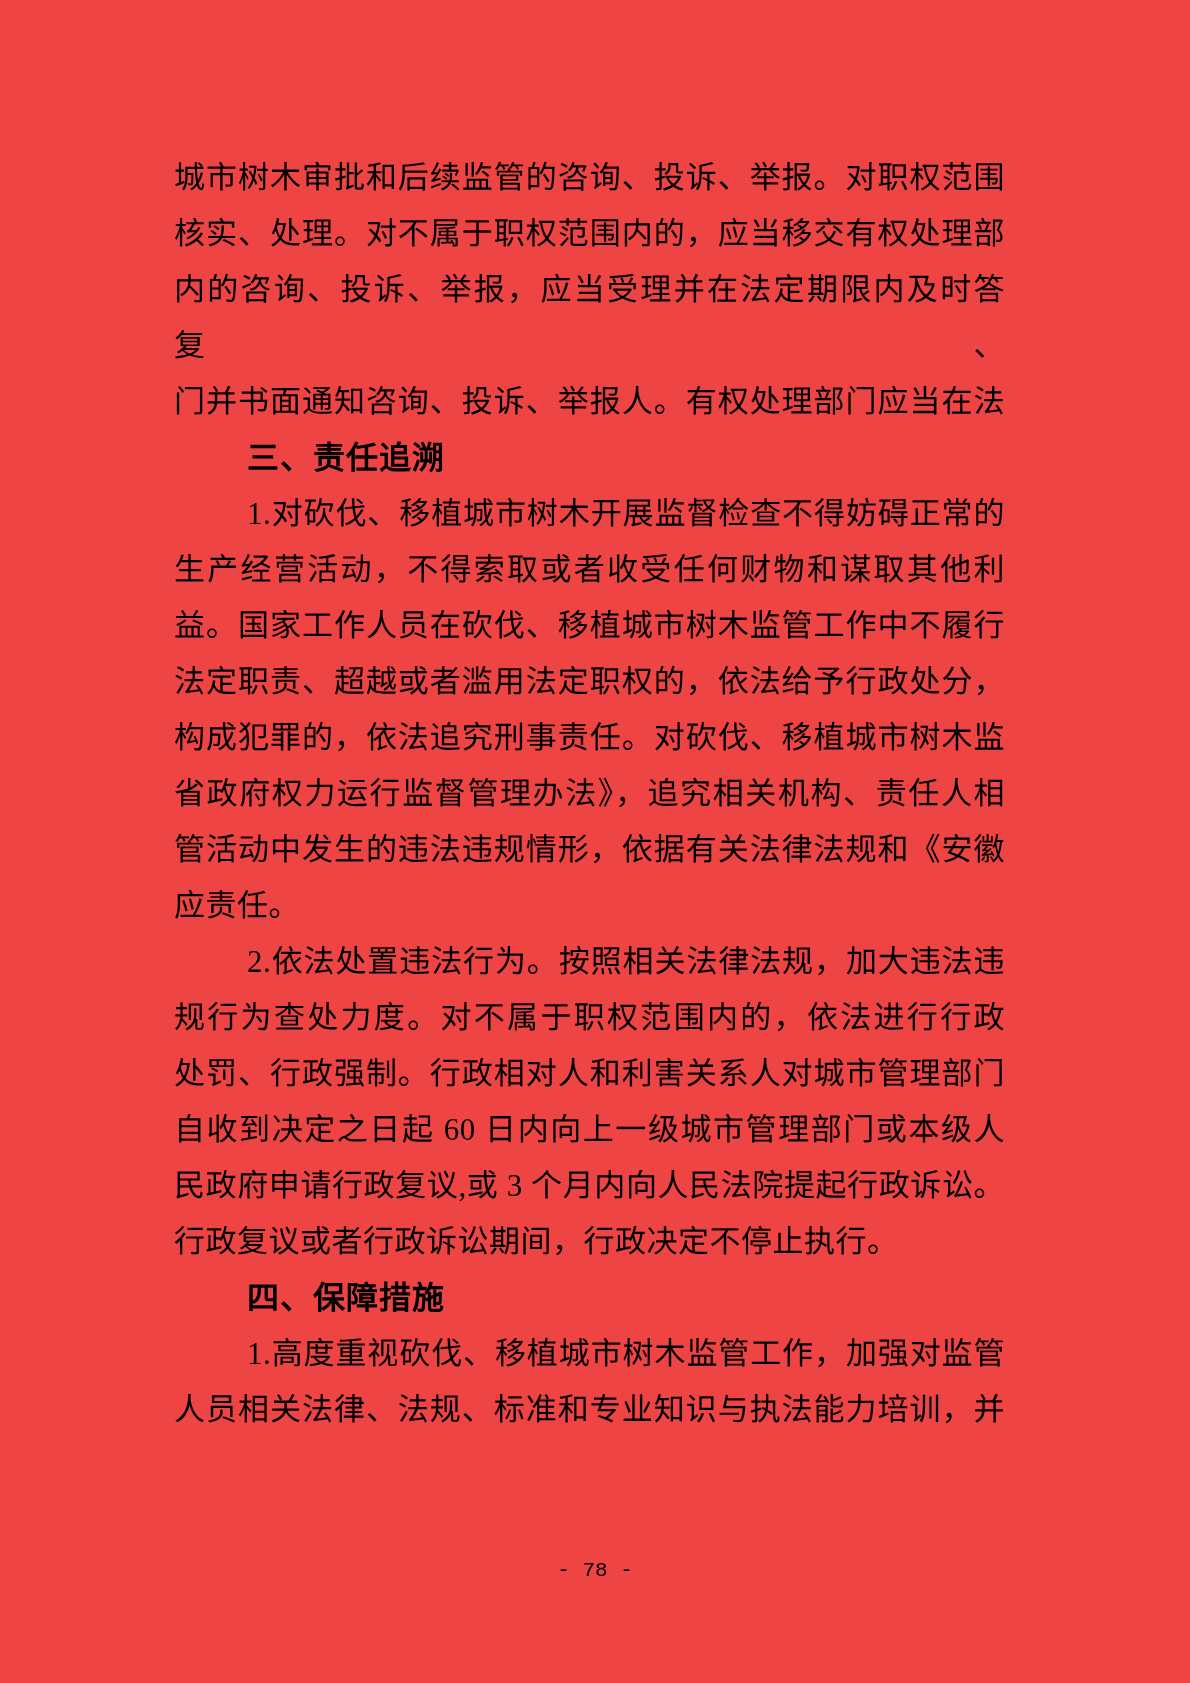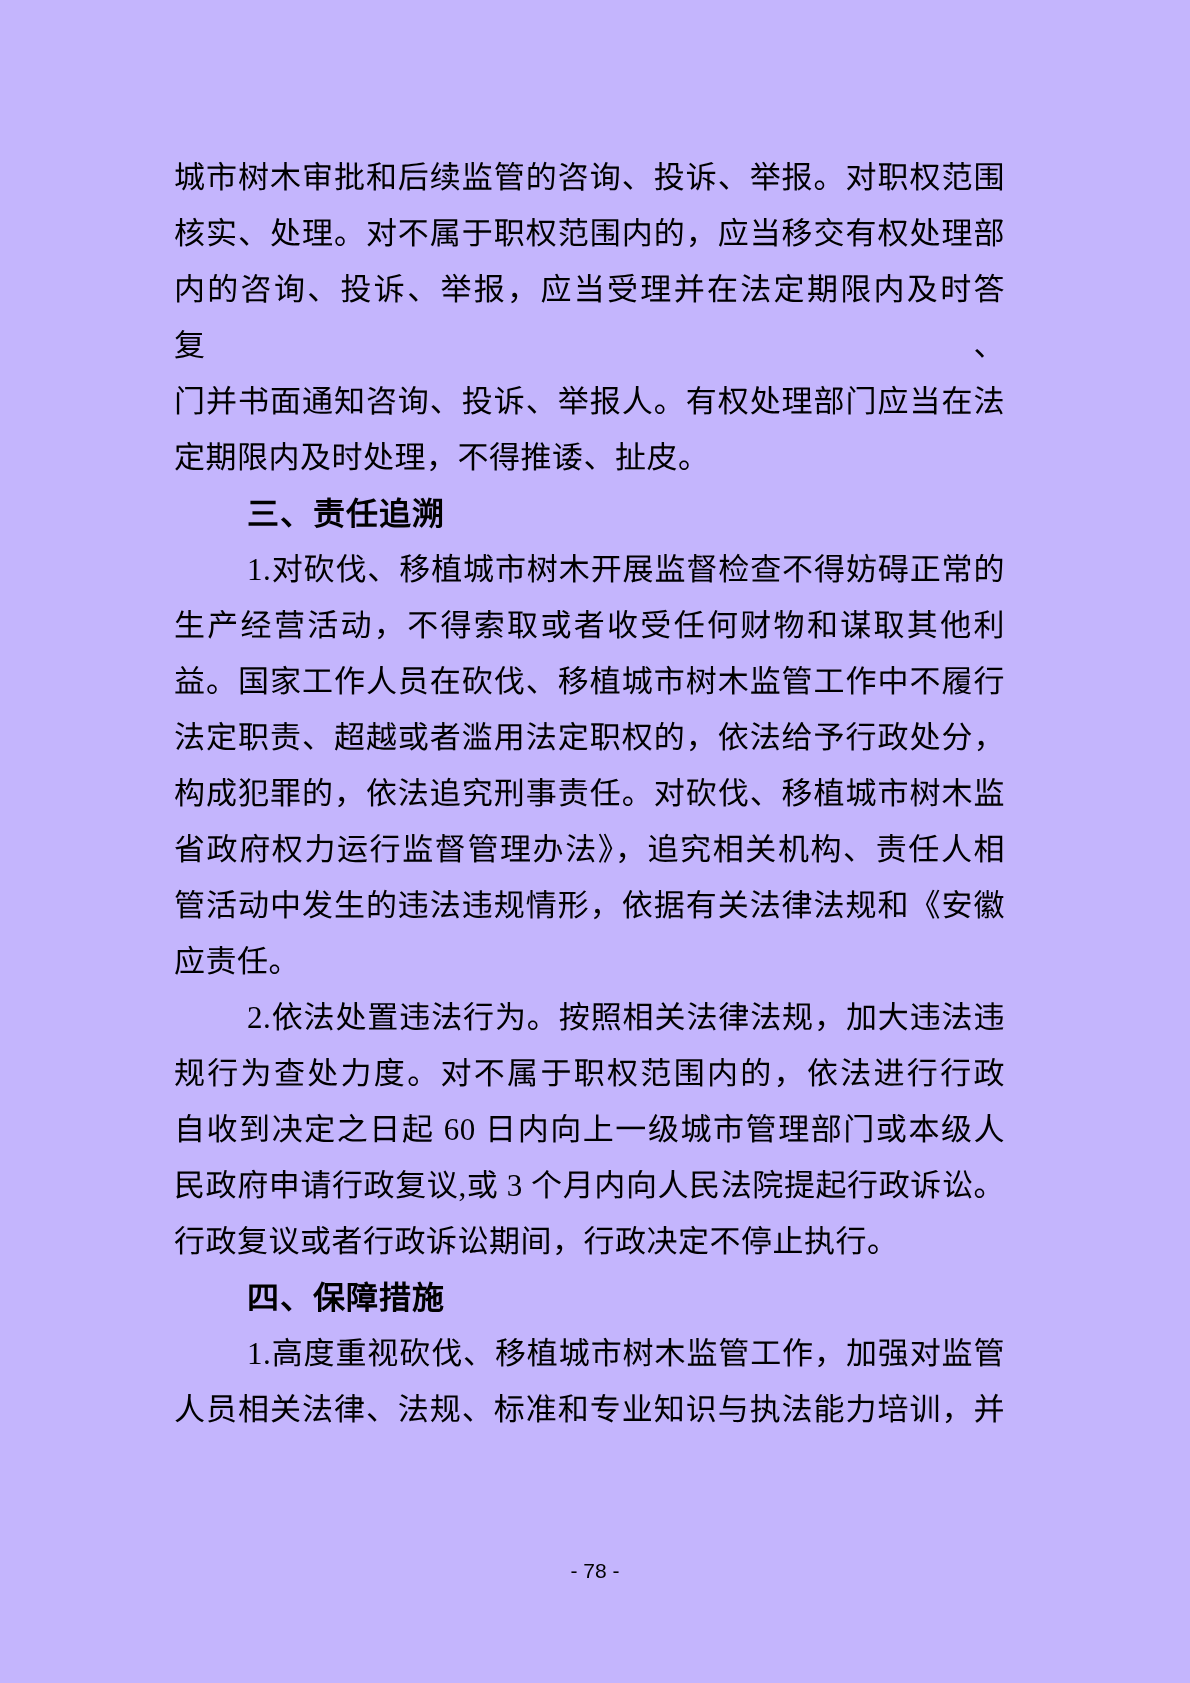--- a/index.html
+++ b/index.html
@@ -4,21 +4,21 @@
 <style>
   html, body {
     margin: 0;
     padding: 0;
     background: #ffffff;
   }
   .page {
     position: relative;
     width: 1190px;
     height: 1683px;
-    background: #c4b5fd;
+    background: #ef4444;
     color: #000000;
     font-family: "Liberation Serif", serif;
     overflow: hidden;
   }
   .content {
     position: absolute;
     left: 174px;
     top: 150px;
     width: 831px;
   }
@@ -49,56 +49,56 @@
     font-size: 32px;
     line-height: 56px;
     letter-spacing: 1px;
   }
   .footer {
     position: absolute;
     top: 1558px;
     left: 0;
     width: 100%;
     text-align: center;
-    font-family: Liberation Sans, sans-serif;
+    font-family: Liberation Mono, monospace;
     font-size: 21px;
     line-height: 26px;
     color: #000000;
   }
 </style>
 </head>
 <body>
 
 <div class="page">
   <div class="content">
 
     <div class="para">
       <div class="line">城市树木审批和后续监管的咨询、投诉、举报。对职权范围</div>
       <div class="line">核实、处理。对不属于职权范围内的，应当移交有权处理部</div>
       <div class="line">内的咨询、投诉、举报，应当受理并在法定期限内及时答复、</div>
       <div class="line">门并书面通知咨询、投诉、举报人。有权处理部门应当在法</div>
-      <div class="line end">定期限内及时处理，不得推诿、扯皮。</div>
     </div>
 
     <div class="heading">三、责任追溯</div>
 
     <div class="para">
       <div class="line first">1.对砍伐、移植城市树木开展监督检查不得妨碍正常的</div>
       <div class="line">生产经营活动，不得索取或者收受任何财物和谋取其他利</div>
       <div class="line">益。国家工作人员在砍伐、移植城市树木监管工作中不履行</div>
       <div class="line">法定职责、超越或者滥用法定职权的，依法给予行政处分，</div>
       <div class="line">构成犯罪的，依法追究刑事责任。对砍伐、移植城市树木监</div>
       <div class="line">省政府权力运行监督管理办法》，追究相关机构、责任人相</div>
       <div class="line">管活动中发生的违法违规情形，依据有关法律法规和《安徽</div>
       <div class="line end">应责任。</div>
     </div>
 
     <div class="para">
       <div class="line first">2.依法处置违法行为。按照相关法律法规，加大违法违</div>
       <div class="line">规行为查处力度。对不属于职权范围内的，依法进行行政</div>
+      <div class="line">处罚、行政强制。行政相对人和利害关系人对城市管理部门</div>
       <div class="line">自收到决定之日起 60 日内向上一级城市管理部门或本级人</div>
       <div class="line">民政府申请行政复议,或 3 个月内向人民法院提起行政诉讼。</div>
       <div class="line end">行政复议或者行政诉讼期间，行政决定不停止执行。</div>
     </div>
 
     <div class="heading">四、保障措施</div>
 
     <div class="para">
       <div class="line first">1.高度重视砍伐、移植城市树木监管工作，加强对监管</div>
       <div class="line">人员相关法律、法规、标准和专业知识与执法能力培训，并</div>

